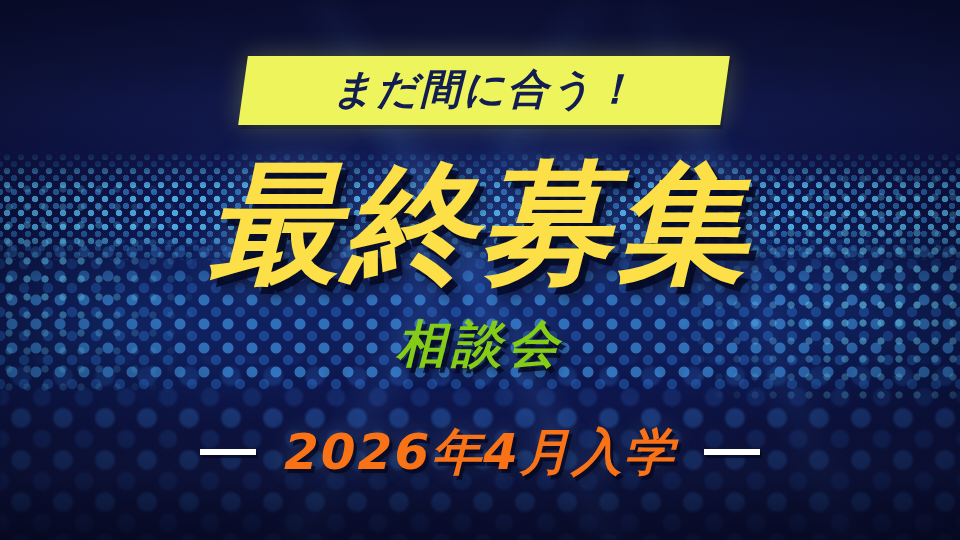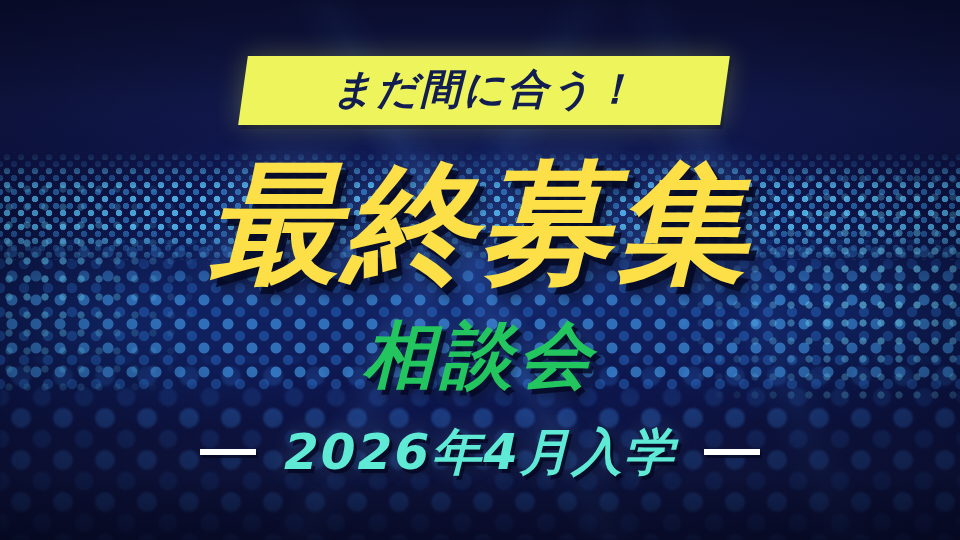--- a/index.html
+++ b/index.html
@@ -144,42 +144,42 @@
     text-shadow:
       6px 7px 0 rgba(5,8,34,.85),
       9px 11px 16px rgba(3,5,24,.65),
       0 0 40px rgba(120,180,255,.35);
   }
 
   
   #subhead{
     position:absolute;left:0;right:0;top:318px;
     text-align:center;
-    color:#22c55e;
-    font-weight:bold;font-style:italic;
-    font-size:72px;line-height:1.05;
+    color:#84cc16;
+    font-weight:bold;font-style:italic;
+    font-size:50px;line-height:1.05;
     letter-spacing:6px;
     white-space:nowrap;
     text-shadow:
       4px 5px 0 rgba(5,8,34,.8),
       6px 8px 12px rgba(3,5,24,.6),
       0 0 26px rgba(120,180,255,.3);
   }
 
   
   #date-row{
     position:absolute;left:0;right:0;top:427px;
     display:flex;align-items:center;justify-content:center;gap:28px;
   }
   .dash{
     width:56px;height:6px;background:#ffffff;
     box-shadow:2px 3px 0 rgba(5,8,34,.75);
   }
   #date-text{
-    color:#5eead4;
+    color:#f97316;
     font-weight:bold;font-style:italic;
     font-size:50px;line-height:1;
     letter-spacing:2px;
     white-space:nowrap;
     text-shadow:
       3px 4px 0 rgba(5,8,34,.8),
       5px 6px 10px rgba(3,5,24,.55),
       0 0 22px rgba(130,185,255,.3);
   }
 </style>

